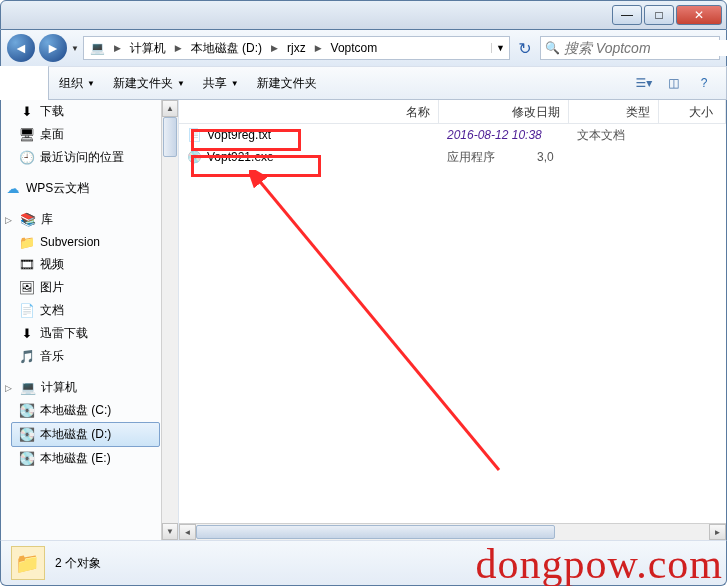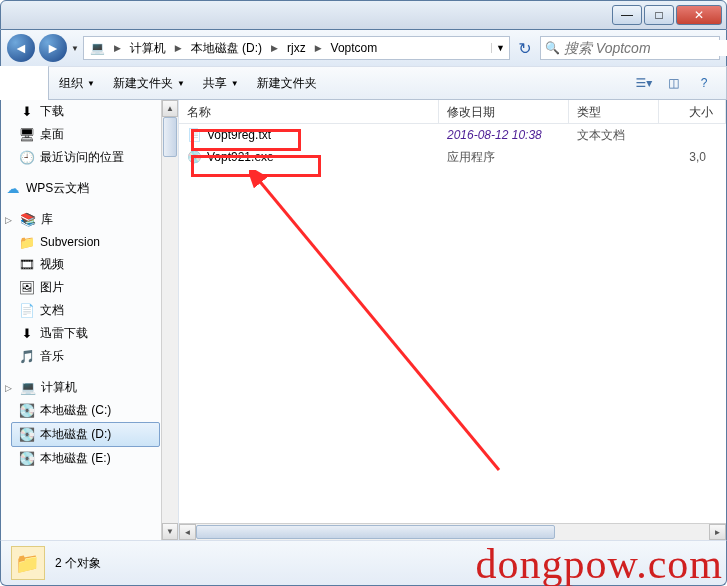--- a/index.html
+++ b/index.html
@@ -36,32 +36,32 @@
     .sb-scroll { position: absolute; right: 0; top: 0; bottom: 0; width: 17px; background: #f0f0f0; border-left: 1px solid #d0d0d0; }
     .sb-scroll-btn { height: 17px; background: linear-gradient(to bottom,#f8f8f8,#e0e0e0); border: 1px solid #c0c0c0; display:flex;align-items:center;justify-content:center;font-size:8px;color:#555; }
     .sb-scroll-thumb { position:absolute; top:17px; left:1px; right:1px; height:40px; background: linear-gradient(to right,#e8eef6,#c7d5e7); border:1px solid #a3b8d0; border-radius:2px;}
     .tree-item { display: flex; align-items: center; padding: 3px 4px 3px 18px; font-size: 12px; gap: 5px; cursor: default; }
     .tree-item.sel { background: linear-gradient(to bottom, #e8f2fc, #cce4f7); border: 1px solid #7da2ce; border-radius: 2px; margin: 0 18px 0 10px; padding-left: 7px;}
     .tree-item.top { padding-left: 4px; margin-top: 8px; font-weight: normal; }
     .tree-exp { font-size: 9px; color: #666; width: 10px; display:inline-block; }
     .ti-icon { width: 16px; height: 16px; display: flex; align-items: center; justify-content: center; font-size: 13px; }
     .content { flex: 1; position: relative; }
     .columns { display: flex; height: 24px; border-bottom: 1px solid #e4e8ed; font-size: 12px; color: #333; }
-    .col { padding: 4px 8px; border-right: 1px solid #e4e8ed; }
+    .col { padding: 4px 8px; border-right: 1px solid #e4e8ed; text-align: right; }
     .col.name { width: 260px; }
     .col.date { width: 130px; font-family: Liberation Mono, monospace; }
     .col.type { width: 90px; }
     .col.size { flex: 1; text-align: right; padding-right: 12px; }
     .file-list { }
     .file-row { display: flex; height: 22px; align-items: center; font-size: 12px; }
     .fcell { padding: 0 8px; }
     .fcell.name { width: 260px; display: flex; align-items: center; gap: 4px; }
     .fcell.date { width: 130px; color: #4c1d95; font-style: italic; }
     .fcell.type { width: 90px; color: #555; font-family: Liberation Mono, monospace; }
-    .fcell.size { flex: 1; text-align: right; color: #555; padding-right: 20px; }
+    .fcell.size { flex: 1; text-align: left; color: #555; padding-right: 20px; }
     .file-icon { width: 16px; height: 16px; display: flex; align-items: center; justify-content: center; font-size: 12px; }
     .hscroll { position:absolute; left:0; right:0; bottom:0; height:17px; background:#f0f0f0; border-top:1px solid #d0d0d0; display:flex; }
     .hscroll-btn { width:17px; background:linear-gradient(to bottom,#f8f8f8,#e0e0e0); border:1px solid #c0c0c0; display:flex;align-items:center;justify-content:center;font-size:8px;color:#555;}
     .hscroll-track{flex:1;position:relative;}
     .hscroll-thumb{position:absolute;left:0;top:1px;bottom:1px;width:70%;background:linear-gradient(to bottom,#e8eef6,#c7d5e7);border:1px solid #a3b8d0;border-radius:2px;}
 
     
     .highlight-box { position: absolute; border: 3px solid #ff2a2a; pointer-events: none; }
     .arrow-line { position: absolute; pointer-events:none; }
 

